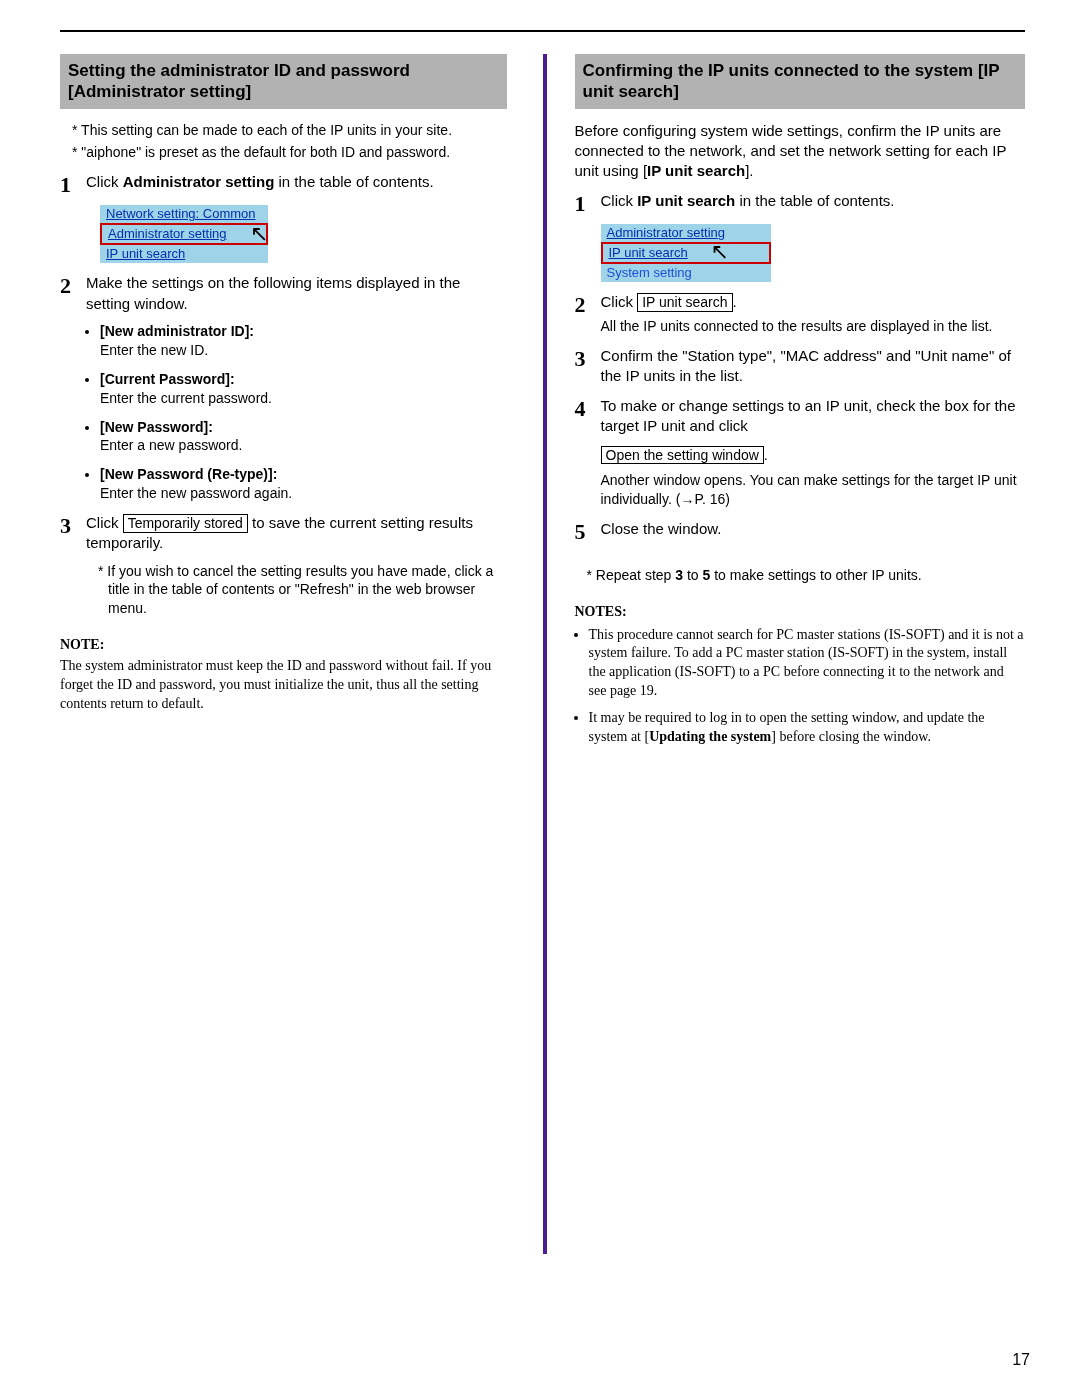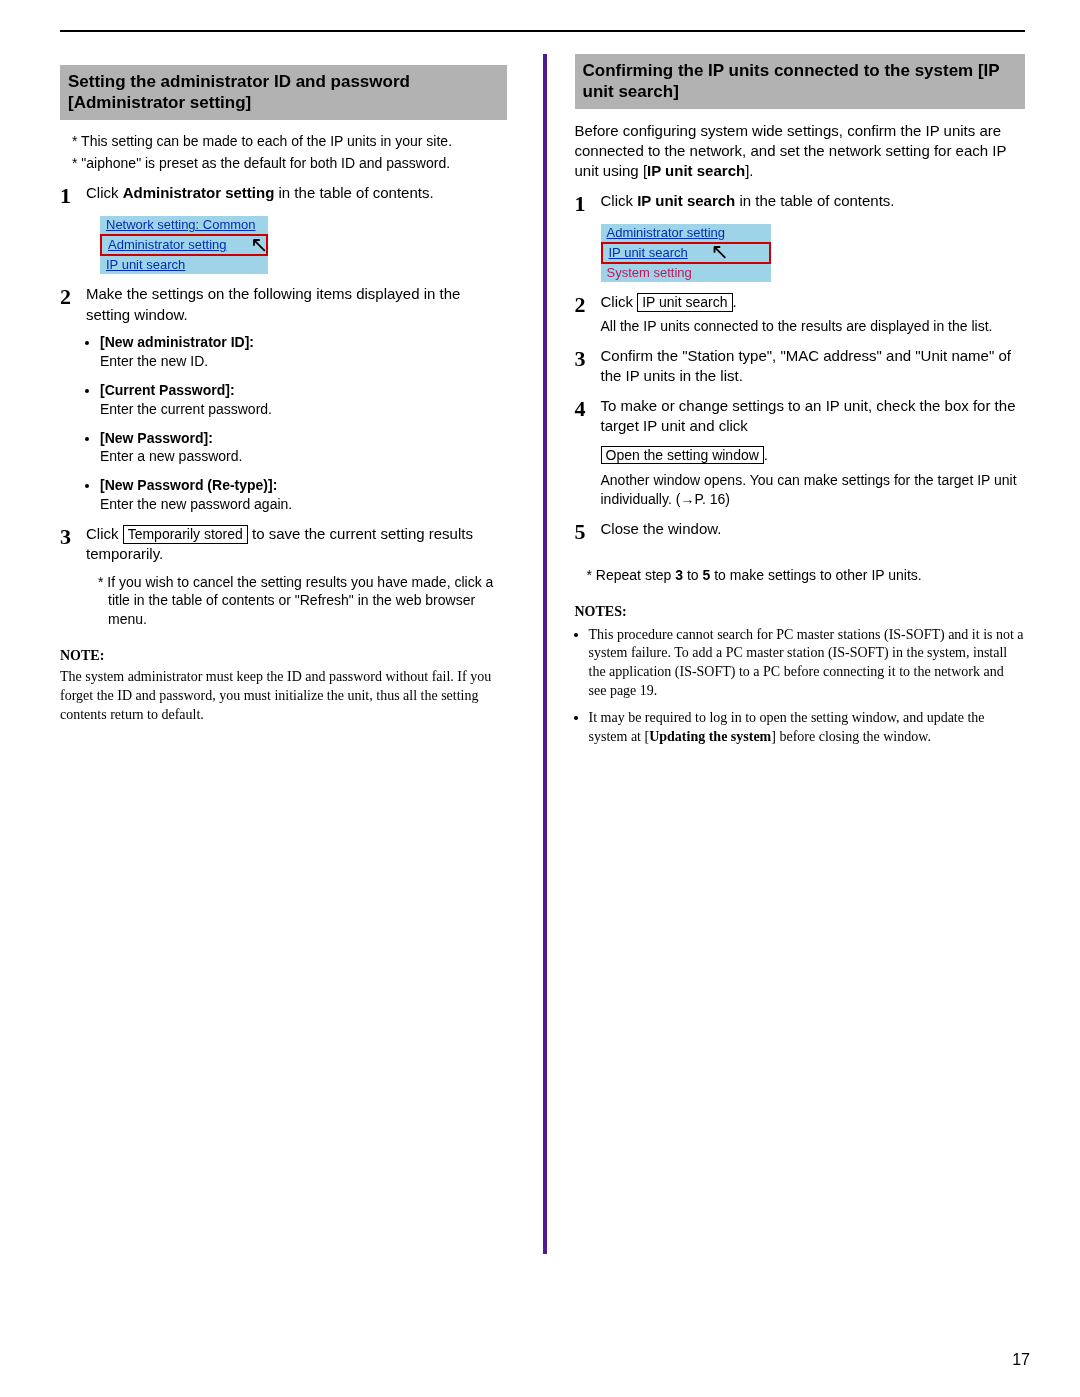--- a/index.html
+++ b/index.html
@@ -24,21 +24,20 @@
     gap:0;
     min-height:1200px;
     position:relative;
   }
   .col{
     width:50%;
     box-sizing:border-box;
   }
   .col-left{
     padding-right:36px;
-    margin-top:11px;
   }
   .col-right{
     padding-left:28px;
     border-left:4px solid #4c1d95;
   }
   .section-header{
     background:#b2b2b2;
     font-weight:bold;
     font-size:17px;
     padding:6px 8px;
@@ -213,21 +212,21 @@
 
       <div class="step">
         <div class="step-num">1</div>
         <div class="step-body">
           <span>Click </span><b>IP unit search</b><span> in the table of contents.</span>
         </div>
       </div>
       <div class="toc-ill" style="width:170px;margin-left:26px;">
         <div class="toc-row toc-blue">Administrator setting</div>
         <div class="toc-row toc-blue toc-red">IP unit search</div>
-        <div class="toc-row toc-blue" style="text-decoration:none;color:#be185d;">System setting</div>
+        <div class="toc-row toc-blue" style="text-decoration:none;color:#1d4ed8;">System setting</div>
         <div class="cursor c2">↖</div>
       </div>
 
       <div class="step">
         <div class="step-num">2</div>
         <div class="step-body">
           <span>Click </span><span class="btnbox">IP unit search</span><span>.</span>
           <div style="font-size:14px;margin-top:4px;">All the IP units connected to the results are displayed in the list.</div>
         </div>
       </div>

